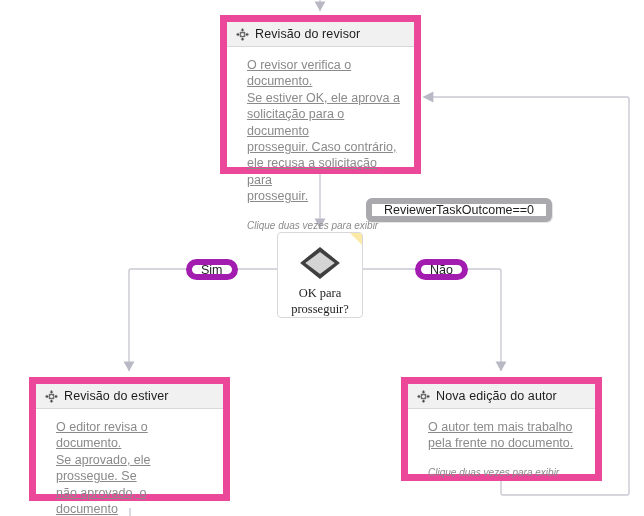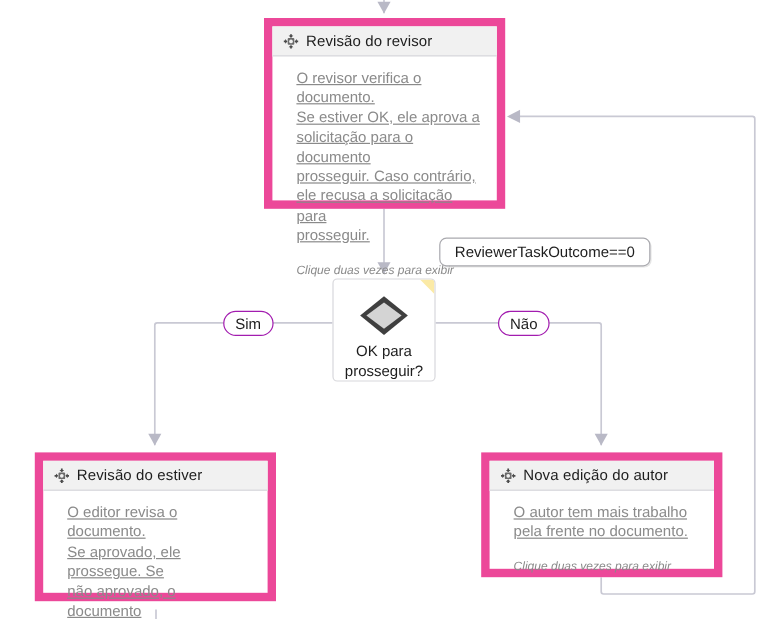--- a/index.html
+++ b/index.html
@@ -107,21 +107,21 @@
     line-height: 15.5px;
     color: #1d1d1d;
     text-align: center;
     white-space: pre-line;
   }
 
   
   .pill {
     position: absolute;
     background: #ffffff;
-    border: 1px solid #a21caf;
+    border: 6px solid #a21caf;
     border-radius: 11px;
     font-size: 12.5px;
     color: #1d1d1d;
     display: flex;
     align-items: center;
     justify-content: center;
     box-sizing: border-box;
     white-space: nowrap;
   }
   .pill-branch {
@@ -186,21 +186,21 @@
 solicitação para o documento
 prosseguir. Caso contrário,
 ele recusa a solicitação para
 prosseguir.</div>
       <div class="card-hint">Clique duas vezes para exibir</div>
     </div>
   </div>
 
   <div class="pill pill-condition" style="left:366px; top:198px;">ReviewerTaskOutcome==0</div>
 
-  <div class="decision-node" style="left:277px; top:232px; width:86px; height:86px;">
+  <div class="decision-node" style="left:277px; top:232px; width:86px; height:86px;font-family:Liberation Serif, serif;">
     <span class="corner-flag"></span>
     <svg class="diamond-icon" width="46" height="38" viewBox="0 0 46 38">
       <path d="M23 2 L44 19 L23 36 L2 19 Z" fill="#3f3f3f"></path>
       <path d="M23 7.5 L38.5 19 L23 30.5 L7.5 19 Z" fill="#d4d4d4"></path>
     </svg>
     <div class="decision-label">OK para
 prosseguir?</div>
   </div>
 
   <div class="pill pill-branch" style="left:186px; top:259px;">Sim</div>

